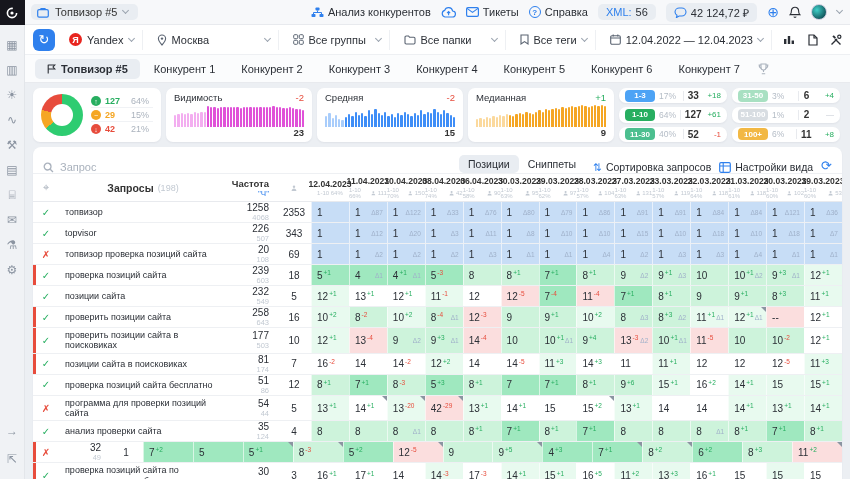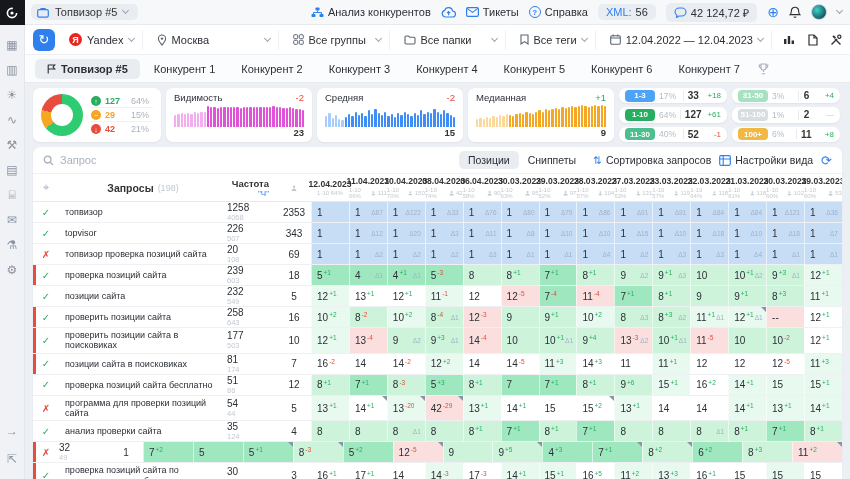--- a/index.html
+++ b/index.html
@@ -64,33 +64,33 @@
   .stats-col { width:108px; display:flex; flex-direction:column; gap:4px; }
   .stat-row { background:#fff; border-radius:7px; box-shadow:0 1px 2px rgba(30,40,60,.06); flex:1; display:flex; align-items:center; padding:0 6px; gap:4px; font-size:8.5px; }
   .stat-badge { width:30px; text-align:center; color:#fff; border-radius:4px; padding:1.5px 0; font-size:8px; font-weight:bold; flex-shrink:0; }
   .stat-pct { color:#b4bcc6; width:22px; }
   .stat-sep { width:1px; height:10px; background:#e8eaee; }
   .stat-cnt { font-weight:bold; font-size:10px; flex:1; text-align:center; }
   .stat-delta { width:20px; text-align:right; font-size:8px; }
 
   
   .tpanel { flex:1; background:#fff; margin:0 8px 0 8px; border-radius:8px 8px 0 0; box-shadow:0 1px 2px rgba(30,40,60,.06); display:flex; flex-direction:column; min-height:0; }
-  .ttools { height:27px; display:flex; align-items:center; padding:0 10px; gap:8px; border-bottom:1px solid #eef0f3; }
+  .ttools { height:27px; display:flex; align-items:flex-end; padding:0 10px; gap:8px; border-bottom:1px solid #eef0f3; }
   .search { display:flex; align-items:center; gap:6px; color:#aab2bd; font-size:11px; flex:1; }
   .seg { display:flex; font-size:10.5px; }
   .seg div { padding:3px 9px; border-radius:5px; cursor:pointer; color:#2b2f36; }
   .seg .on { background:#e9edf2; }
   .ttool-btn { display:flex; align-items:center; gap:4px; font-size:10.5px; color:#2b2f36; cursor:pointer; white-space:nowrap; }
 
   .tbl { flex:1; overflow:hidden; display:flex; flex-direction:column; font-size:10px; }
   .trow { display:flex; border-bottom:1px solid #eef0f3; position:relative; align-items:stretch; }
   .trow.flag::before { content:""; position:absolute; left:0; top:0; bottom:0; width:2.5px; background:#e74c3c; z-index:2; }
   .c-status { width:26px; flex-shrink:0; display:flex; align-items:center; justify-content:center; font-size:10px; }
   .c-query { width:168px; flex-shrink:0; display:flex; align-items:center; padding:2px 6px; font-size:9px; line-height:1.15; color:#2b2f36; cursor:pointer; }
-  .c-freq { width:50px; flex-shrink:0; display:flex; flex-direction:column; justify-content:center; padding-right:8px; }
+  .c-freq { width:50px; flex-shrink:0; display:flex; flex-direction:column; align-items:flex-end; justify-content:center; padding-right:8px; }
   .c-freq b { font-size:10px; font-weight:normal; color:#2b2f36; }
   .c-freq span { font-size:7.5px; color:#c2c9d2; }
   .c-count { width:34px; flex-shrink:0; display:flex; align-items:center; justify-content:center; color:#2b2f36; }
   .cell { flex:1; min-width:0; border-left:1px solid rgba(255,255,255,.6); display:flex; align-items:center; justify-content:flex-start; padding:1px 2px 1px 5px; position:relative; gap:1px; }
   .cell .v { font-size:10px; color:#2b2f36; }
   .cell sup { font-size:6.5px; margin-top:-5px; }
   .cell .pd { font-size:6.5px; color:#9fb0c9; margin-left:auto; padding-right:2px; }
   .corner { position:absolute; top:0; right:0; border-style:solid; border-width:0 5px 5px 0; border-color:transparent #8b94a1 transparent transparent; }
   .bg-b { background:#c7ddf6; } .bg-g2 { background:#9fe8bf; } .bg-g1 { background:#cdf3db; }
   .bg-g0 { background:#e8faef; } .bg-w { background:#fff; } .bg-p { background:#fbdede; }

